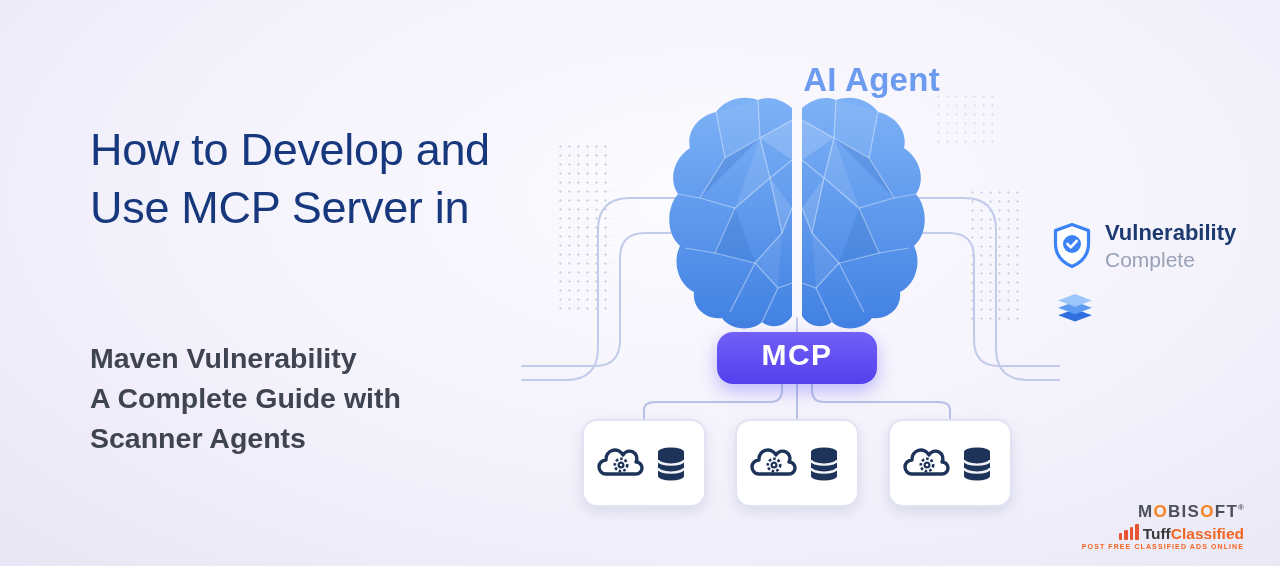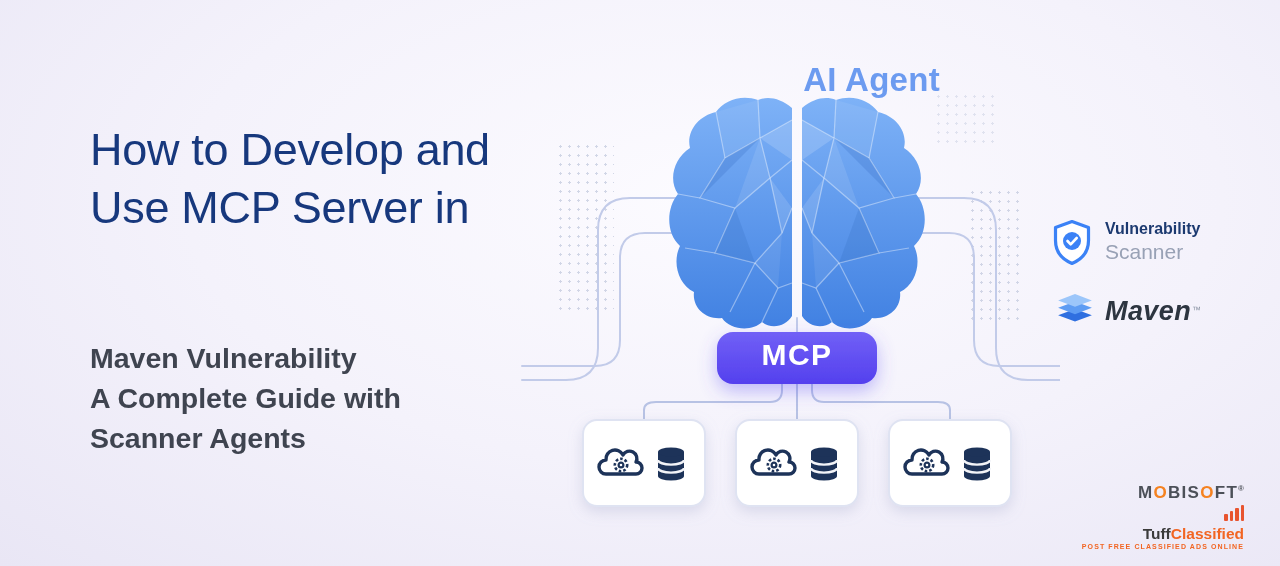--- a/index.html
+++ b/index.html
@@ -26,32 +26,32 @@
     font-size:28.5px;line-height:1.41;font-weight:bold;color:#3f4450;
   }
   .agent-label{
     position:absolute;left:655px;top:61px;width:285px;text-align:right;
     font-size:33px;font-weight:bold;color:#6c9bf0;letter-spacing:.3px;
   }
   .diagram{position:absolute;left:520px;top:58px;}
 
   .vuln-badge{position:absolute;left:1052px;top:219px;display:flex;align-items:center;gap:13px;}
   .vuln-text{display:flex;flex-direction:column;}
-  .vuln-l1{font-size:16px;font-weight:bold;color:#1c3a70;line-height:1.25;}
+  .vuln-l1{font-size:22px;font-weight:bold;color:#1c3a70;line-height:1.25;}
   .vuln-l2{font-size:21px;color:#98a1b5;line-height:1.2;}
 
   .maven-badge{position:absolute;left:1056px;top:294px;display:flex;align-items:center;gap:11px;}
   .maven-name{font-size:27px;font-weight:bold;font-style:italic;color:#2d3540;letter-spacing:.4px;}
   .maven-tm{font-size:9px;color:#8a93a3;vertical-align:super;margin-left:1px;font-style:normal;}
 
   .footer{position:absolute;right:36px;bottom:16px;text-align:right;}
   .mobisoft{font-size:17px;font-weight:bold;letter-spacing:1.3px;color:#4c5058;line-height:1.1;}
   .mobisoft .o{color:#f58220;}
   .mobisoft sup{font-size:8px;letter-spacing:0;}
-  .tuff-row{display:flex;align-items:flex-end;justify-content:flex-end;gap:4px;margin-top:2px;flex-direction:column;}
+  .tuff-row{display:flex;align-items:flex-end;justify-content:flex-end;gap:4px;margin-top:2px;}
   .tuff-bars{display:flex;align-items:flex-end;gap:2px;padding-bottom:1px;}
   .tuff-bars i{display:block;width:3.5px;background:#e8542f;border-radius:1px;}
   .tuff-bars i:nth-child(1){height:7px;}
   .tuff-bars i:nth-child(2){height:10px;}
   .tuff-bars i:nth-child(3){height:13px;}
   .tuff-bars i:nth-child(4){height:16px;}
   .tuff-name{font-size:15.5px;font-weight:bold;color:#3b3b3b;line-height:1;}
   .tuff-name .accent{color:#f26522;}
   .tuff-tagline{font-size:7px;color:#f26522;letter-spacing:1.1px;margin-top:2px;font-weight:bold;text-transform:uppercase;}
 </style>
@@ -165,33 +165,30 @@
   </svg>
 
   <div class="vuln-badge">
     <svg width="40" height="46" viewBox="0 0 40 46">
       <path d="M20 2.5 L36.5 8.5 V21.5 C36.5 33 29.5 40.5 20 44.5 C10.5 40.5 3.5 33 3.5 21.5 V8.5 Z" fill="#ffffff" stroke="#3b82f6" stroke-width="3.2" stroke-linejoin="round"></path>
       <circle cx="20" cy="22" r="9" fill="#3b82f6"></circle>
       <path d="M15.5 22 l3.2 3.4 l6 -6.4" stroke="#ffffff" stroke-width="2.6" fill="none" stroke-linecap="round" stroke-linejoin="round"></path>
     </svg>
     <div class="vuln-text">
       <div class="vuln-l1">Vulnerability</div>
-      <div class="vuln-l2">Scanner</div>
+      <div class="vuln-l2">Complete</div>
     </div>
   </div>
 
   <div class="maven-badge">
     <svg width="38" height="34" viewBox="0 0 36 32">
       <path d="M18 14 L34 20 L18 26 L2 20 Z" fill="#2f6fe0"></path>
       <path d="M18 7 L34 13 L18 19 L2 13 Z" fill="#5e9cf3"></path>
       <path d="M18 0 L34 6 L18 12 L2 6 Z" fill="#9cc6fa"></path>
     </svg>
-    <div>
-      <span class="maven-name">Maven</span><sup class="maven-tm">™</sup>
-    </div>
   </div>
 
   <div class="footer">
     <div class="mobisoft">
       <span>M</span><span class="o">O</span><span>BIS</span><span class="o">O</span><span>FT</span><sup>®</sup>
     </div>
     <div class="tuff-row">
       <span class="tuff-bars">
           <i></i>
           <i></i>

